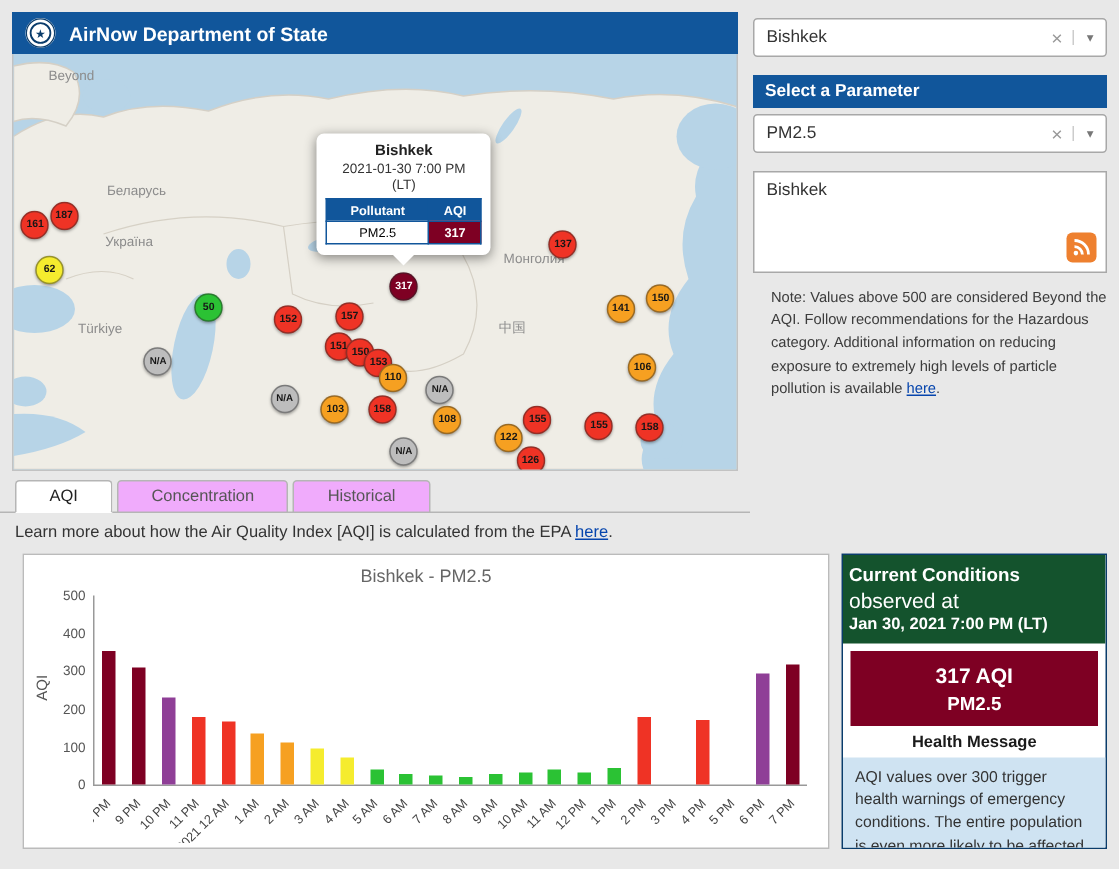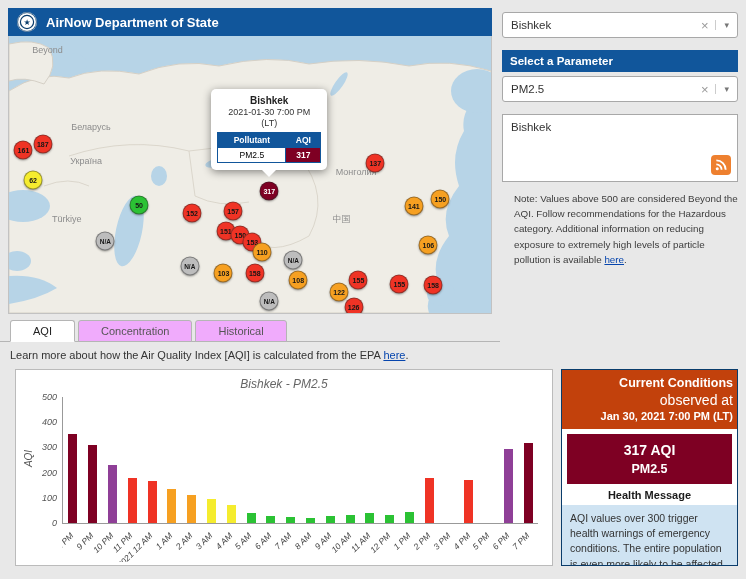--- a/index.html
+++ b/index.html
@@ -38,37 +38,37 @@
   .tabbar::after{content:"";position:absolute;left:-8px;right:-8px;bottom:0;height:1px;background:#b5b5b5;}
   .tab{position:relative;z-index:2;font-size:11px;color:#555;background:#f0abfc;border:1px solid #b5b5b5;
     border-radius:3px 3px 0 0;padding:4px 22px 3px;margin-right:3px;cursor:pointer;}
   .tab.active{background:#fff;color:#222;border-bottom-color:#fff;}
 
   .learn-more{font-size:11px;color:#333;margin:7px 0 6px 2px;}
   a.inline-link{color:#0645ad;text-decoration:underline;cursor:pointer;}
 
   
   .row-bottom{display:flex;gap:8px;margin-top:2px;margin-left:7px;}
-  .chart-panel{width:538px;flex:0 0 538px;height:197px;background:#fff;border:1px solid #bbb;box-sizing:border-box;font-style:italic;}
+  .chart-panel{width:538px;flex:0 0 538px;height:197px;background:#fff;border:1px solid #bbb;box-sizing:border-box;}
   .chart-title{text-align:center;color:#666;font-size:12px;padding-top:7px;}
   .chart-area{position:relative;margin-top:6px;}
   .ylabel{position:absolute;left:4px;top:56px;transform:rotate(-90deg);font-size:10px;color:#555;}
   .chart-body{margin-left:46px;margin-right:14px;height:126px;border-left:1px solid #999;border-bottom:1px solid #999;position:relative;}
   .yticks{position:absolute;inset:0;}
   .ytick{position:absolute;right:calc(100% + 6px);transform:translateY(50%);font-size:9px;color:#555;}
   .bars{position:absolute;inset:0;display:flex;align-items:flex-end;}
   .bar-slot{flex:1;display:flex;justify-content:center;align-items:flex-end;height:100%;}
   .bar{width:9px;}
   .xlabels{position:relative;height:38px;margin-left:46px;margin-right:14px;overflow:hidden;}
   .xlabel{position:absolute;top:5px;width:90px;text-align:right;font-size:8.5px;color:#444;white-space:nowrap;
     transform:rotate(-45deg);transform-origin:right center;}
 
   
   .cc{flex:1;border:1px solid #0a3c6b;background:#fff;height:197px;box-sizing:border-box;display:flex;flex-direction:column;overflow:hidden;}
-  .cc-header{background:#c2410c;color:#fff;text-align:right;padding:6px 4px 7px;}
+  .cc-header{background:#14532d;color:#fff;text-align:left;padding:6px 4px 7px;}
   .cc-title{font-size:12.5px;font-weight:bold;}
   .cc-observed{font-size:14px;margin-top:2px;}
   .cc-date{font-size:11px;font-weight:bold;margin-top:2px;}
   .cc-aqibox{background:#7e0023;color:#fff;text-align:center;margin:5px 5px 0;padding:8px 4px;}
   .cc-aqi{font-size:14px;font-weight:bold;}
   .cc-cat{font-size:13px;font-weight:bold;margin-top:4px;}
   .cc-pol{font-size:12.5px;font-weight:bold;margin-top:4px;}
   .cc-health-header{text-align:center;font-weight:bold;font-size:11px;padding:5px 0 4px;color:#1a1a1a;}
   .cc-health{background:#cfe3f2;font-size:10.5px;color:#333;padding:6px 8px;line-height:1.45;flex:1;}
 

